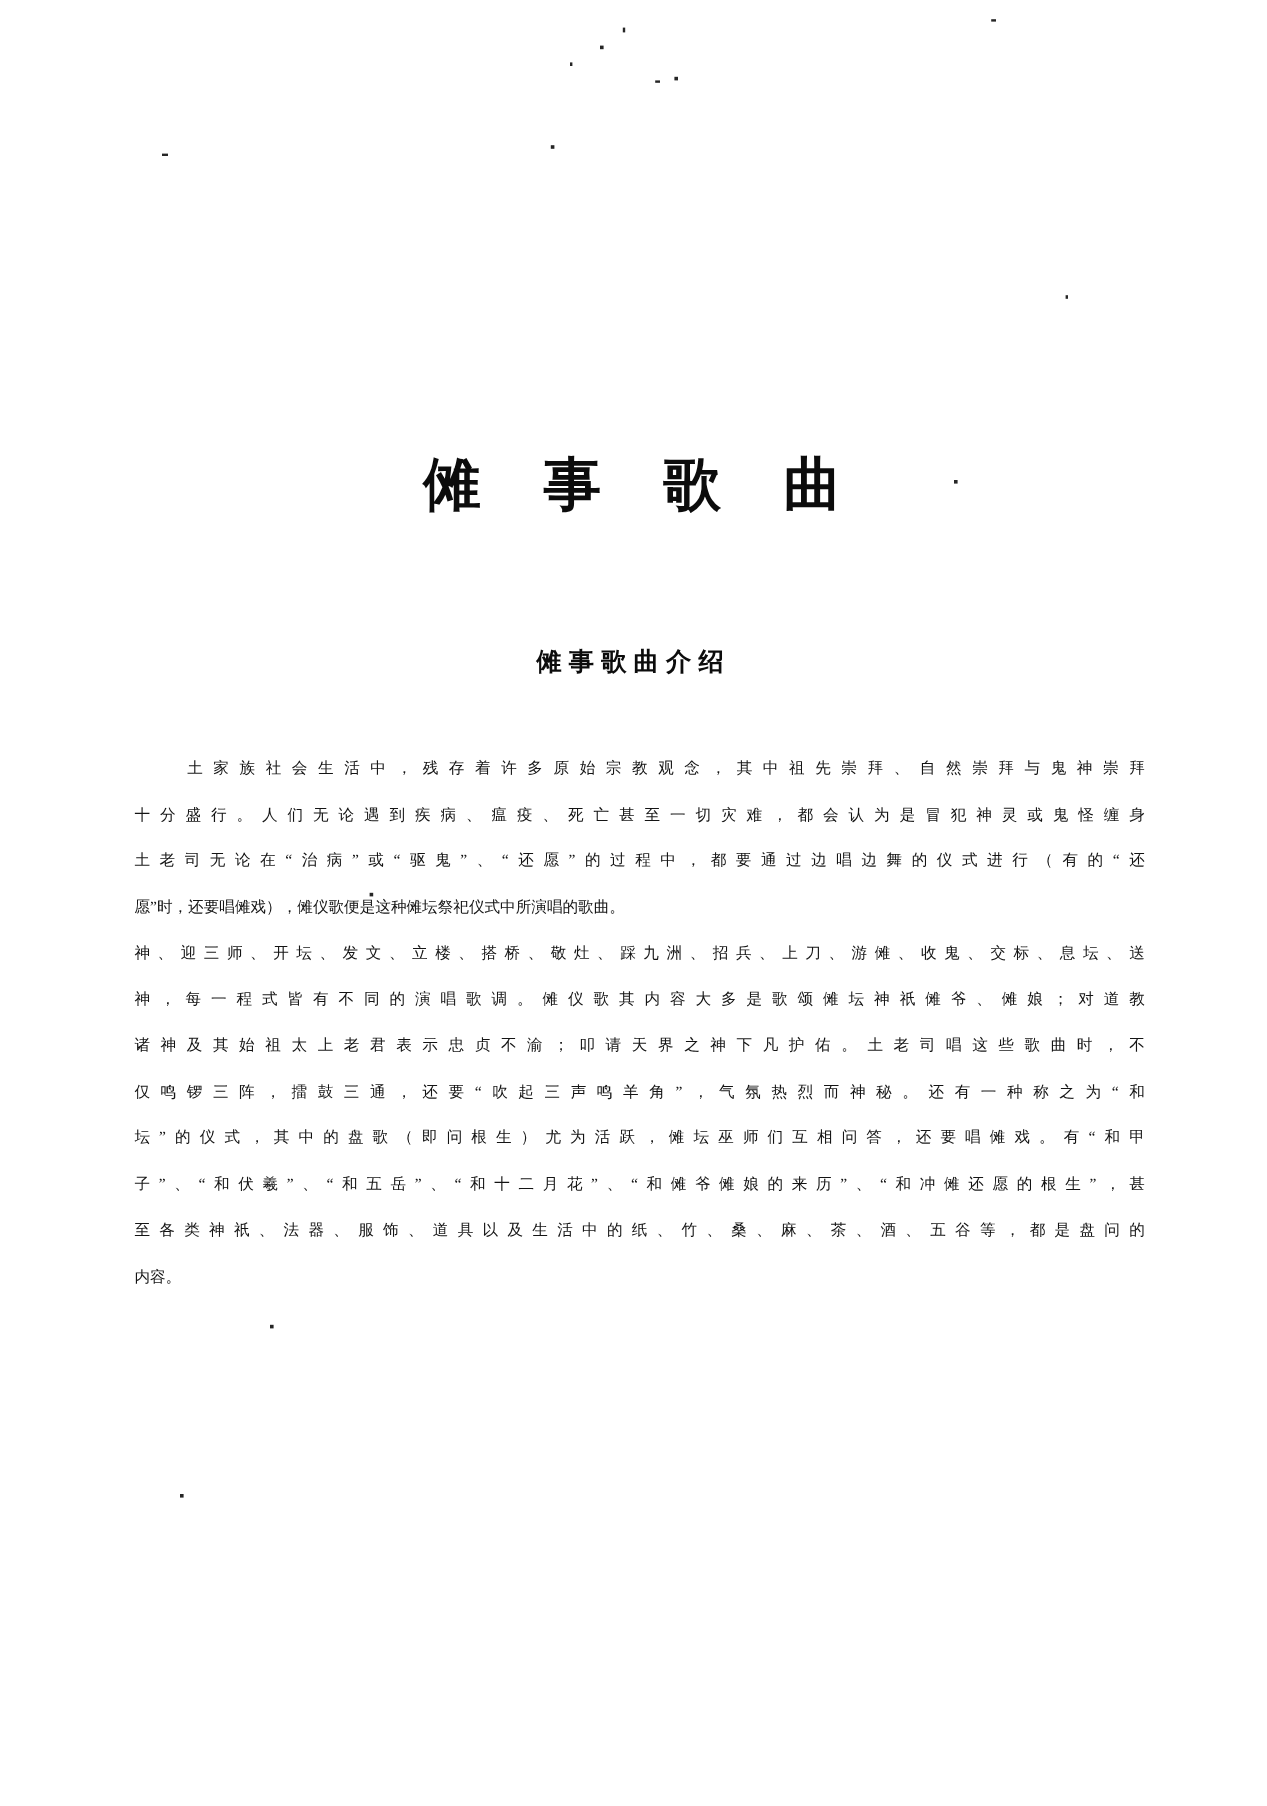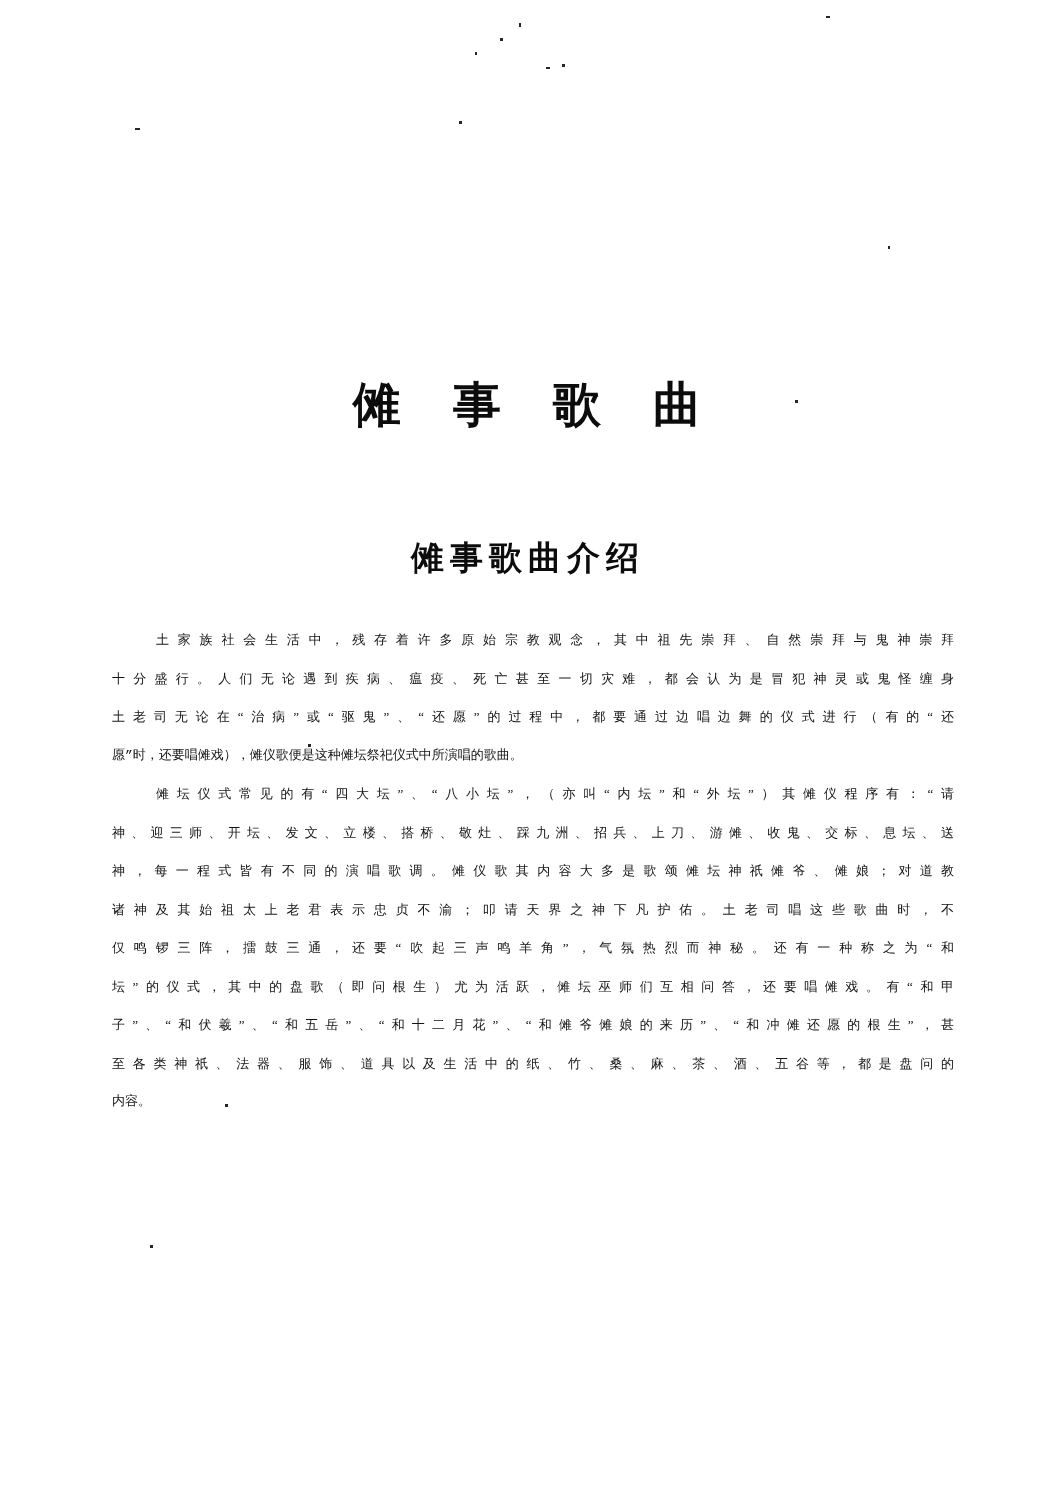--- a/index.html
+++ b/index.html
@@ -28,21 +28,21 @@
   }
   .subtitle {
     position: absolute;
     top: 540px;
     left: 0;
     width: 100%;
     margin: 0;
     text-align: center;
     font-family: "Liberation Sans", sans-serif;
     font-weight: 700;
-    font-size: 33px;
+    font-size: 21px;
     line-height: 1.1;
     letter-spacing: 6px;
     color: #0c0c0c;
   }
   .body-text {
     position: absolute;
     top: 621px;
     left: 112px;
     width: 842px;
     font-size: 13px;
@@ -51,21 +51,21 @@
     text-spacing-trim: space-all;
   }
   .line {
     height: 38.5px;
     line-height: 38.5px;
     overflow: hidden;
     text-align: justify;
     text-align-last: justify;
   }
   .line.indent { text-indent: 44px; }
-  .line.end { text-align-last: left; font-family: Liberation Mono, monospace; }
+  .line.end { text-align-last: left; }
   .page-number {
     position: absolute;
     left: 868px;
     top: 1358px;
     font-family: "DejaVu Serif", serif;
     font-size: 16px;
     letter-spacing: 2px;
     color: #161616;
   }
   .watermark {
@@ -109,21 +109,20 @@
 
   <h1 class="title">傩　事　歌　曲</h1>
 
   <h2 class="subtitle">傩事歌曲介绍</h2>
 
   <div class="body-text">
     <div class="line indent">土家族社会生活中，残存着许多原始宗教观念，其中祖先崇拜、自然崇拜与鬼神崇拜</div>
     <div class="line">十分盛行。人们无论遇到疾病、瘟疫、死亡甚至一切灾难，都会认为是冒犯神灵或鬼怪缠身</div>
     <div class="line">土老司无论在“治病”或“驱鬼”、“还愿”的过程中，都要通过边唱边舞的仪式进行（有的“还</div>
     <div class="line end">愿”时，还要唱傩戏），傩仪歌便是这种傩坛祭祀仪式中所演唱的歌曲。</div>
-    <div class="line indent">傩坛仪式常见的有“四大坛”、“八小坛”，（亦叫“内坛”和“外坛”）其傩仪程序有：“请</div>
     <div class="line">神、迎三师、开坛、发文、立楼、搭桥、敬灶、踩九洲、招兵、上刀、游傩、收鬼、交标、息坛、送</div>
     <div class="line">神，每一程式皆有不同的演唱歌调。傩仪歌其内容大多是歌颂傩坛神祇傩爷、傩娘；对道教</div>
     <div class="line">诸神及其始祖太上老君表示忠贞不渝；叩请天界之神下凡护佑。土老司唱这些歌曲时，不</div>
     <div class="line">仅鸣锣三阵，擂鼓三通，还要“吹起三声鸣羊角”，气氛热烈而神秘。还有一种称之为“和</div>
     <div class="line">坛”的仪式，其中的盘歌（即问根生）尤为活跃，傩坛巫师们互相问答，还要唱傩戏。有“和甲</div>
     <div class="line">子”、“和伏羲”、“和五岳”、“和十二月花”、“和傩爷傩娘的来历”、“和冲傩还愿的根生”，甚</div>
     <div class="line">至各类神祇、法器、服饰、道具以及生活中的纸、竹、桑、麻、茶、酒、五谷等，都是盘问的</div>
     <div class="line end">内容。</div>
   </div>
 

